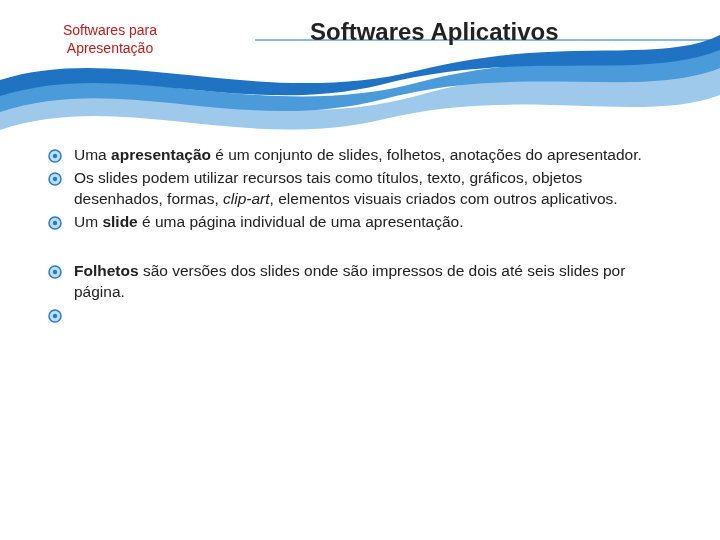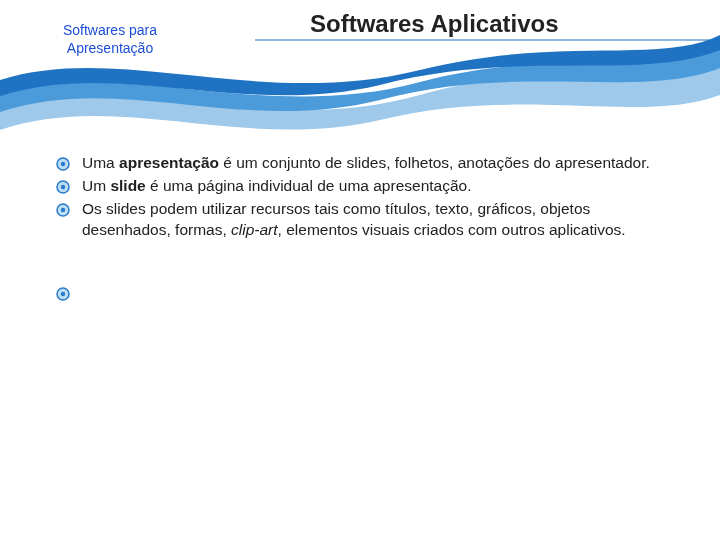--- a/index.html
+++ b/index.html
@@ -25,41 +25,41 @@
     width: 720px;
     height: 130px;
   }
   .subtitle {
     position: absolute;
     top: 22px;
     left: 30px;
     width: 160px;
     font-size: 14px;
     line-height: 1.25;
-    color: #1d4ed8;
+    color: #b91c1c;
     text-align: center;
   }
   .title {
     position: absolute;
-    top: 10px;
+    top: 18px;
     left: 310px;
     width: 390px;
     font-size: 24px;
     font-weight: bold;
     color: #222;
   }
   .content {
     position: absolute;
     top: 145px;
     left: 48px;
     right: 48px;
   }
   .content ul {
     list-style: none;
-    margin: 8px;
+    margin: 0;
     padding: 0;
   }
   .content li {
     position: relative;
     padding-left: 26px;
     font-size: 15.5px;
     line-height: 1.35;
     color: #222;
     margin-bottom: 2px;
   }
@@ -101,28 +101,32 @@
 
   <div class="content">
     <ul id="list1">
         <li><span class="bullet-icon"><svg viewBox="0 0 14 14" width="14" height="14">
               <circle cx="7" cy="7" r="6" fill="#bcdff7" stroke="#2a7ac9" stroke-width="1.5"></circle>
               <circle cx="7" cy="7" r="2.2" fill="#2a7ac9"></circle>
             </svg></span><span>Uma <b>apresentação</b> é um conjunto de slides, folhetos, anotações do apresentador.</span></li>
         <li><span class="bullet-icon"><svg viewBox="0 0 14 14" width="14" height="14">
               <circle cx="7" cy="7" r="6" fill="#bcdff7" stroke="#2a7ac9" stroke-width="1.5"></circle>
               <circle cx="7" cy="7" r="2.2" fill="#2a7ac9"></circle>
-            </svg></span><span>Um <b>slide</b> é uma página individual de uma apresentação.</span></li>
+            </svg></span><span>Os slides podem utilizar recursos tais como títulos, texto, gráficos, objetos desenhados, formas, <i>clip-art</i>, elementos visuais criados com outros aplicativos.</span></li>
         <li><span class="bullet-icon"><svg viewBox="0 0 14 14" width="14" height="14">
               <circle cx="7" cy="7" r="6" fill="#bcdff7" stroke="#2a7ac9" stroke-width="1.5"></circle>
               <circle cx="7" cy="7" r="2.2" fill="#2a7ac9"></circle>
-            </svg></span><span>Os slides podem utilizar recursos tais como títulos, texto, gráficos, objetos desenhados, formas, <i>clip-art</i>, elementos visuais criados com outros aplicativos.</span></li>
+            </svg></span><span>Um <b>slide</b> é uma página individual de uma apresentação.</span></li>
       </ul>
     <div class="group-gap"></div>
     <ul id="list2">
+        <li><span class="bullet-icon"><svg viewBox="0 0 14 14" width="14" height="14">
+              <circle cx="7" cy="7" r="6" fill="#bcdff7" stroke="#2a7ac9" stroke-width="1.5"></circle>
+              <circle cx="7" cy="7" r="2.2" fill="#2a7ac9"></circle>
+            </svg></span><span><b>Folhetos</b> são versões dos slides onde são impressos de dois até seis slides por página.</span></li>
         <li><span class="bullet-icon"><svg viewBox="0 0 14 14" width="14" height="14">
               <circle cx="7" cy="7" r="6" fill="#bcdff7" stroke="#2a7ac9" stroke-width="1.5"></circle>
               <circle cx="7" cy="7" r="2.2" fill="#2a7ac9"></circle>
             </svg></span></li>
       </ul>
   </div>
 
 </div>
 
 </body></html>

